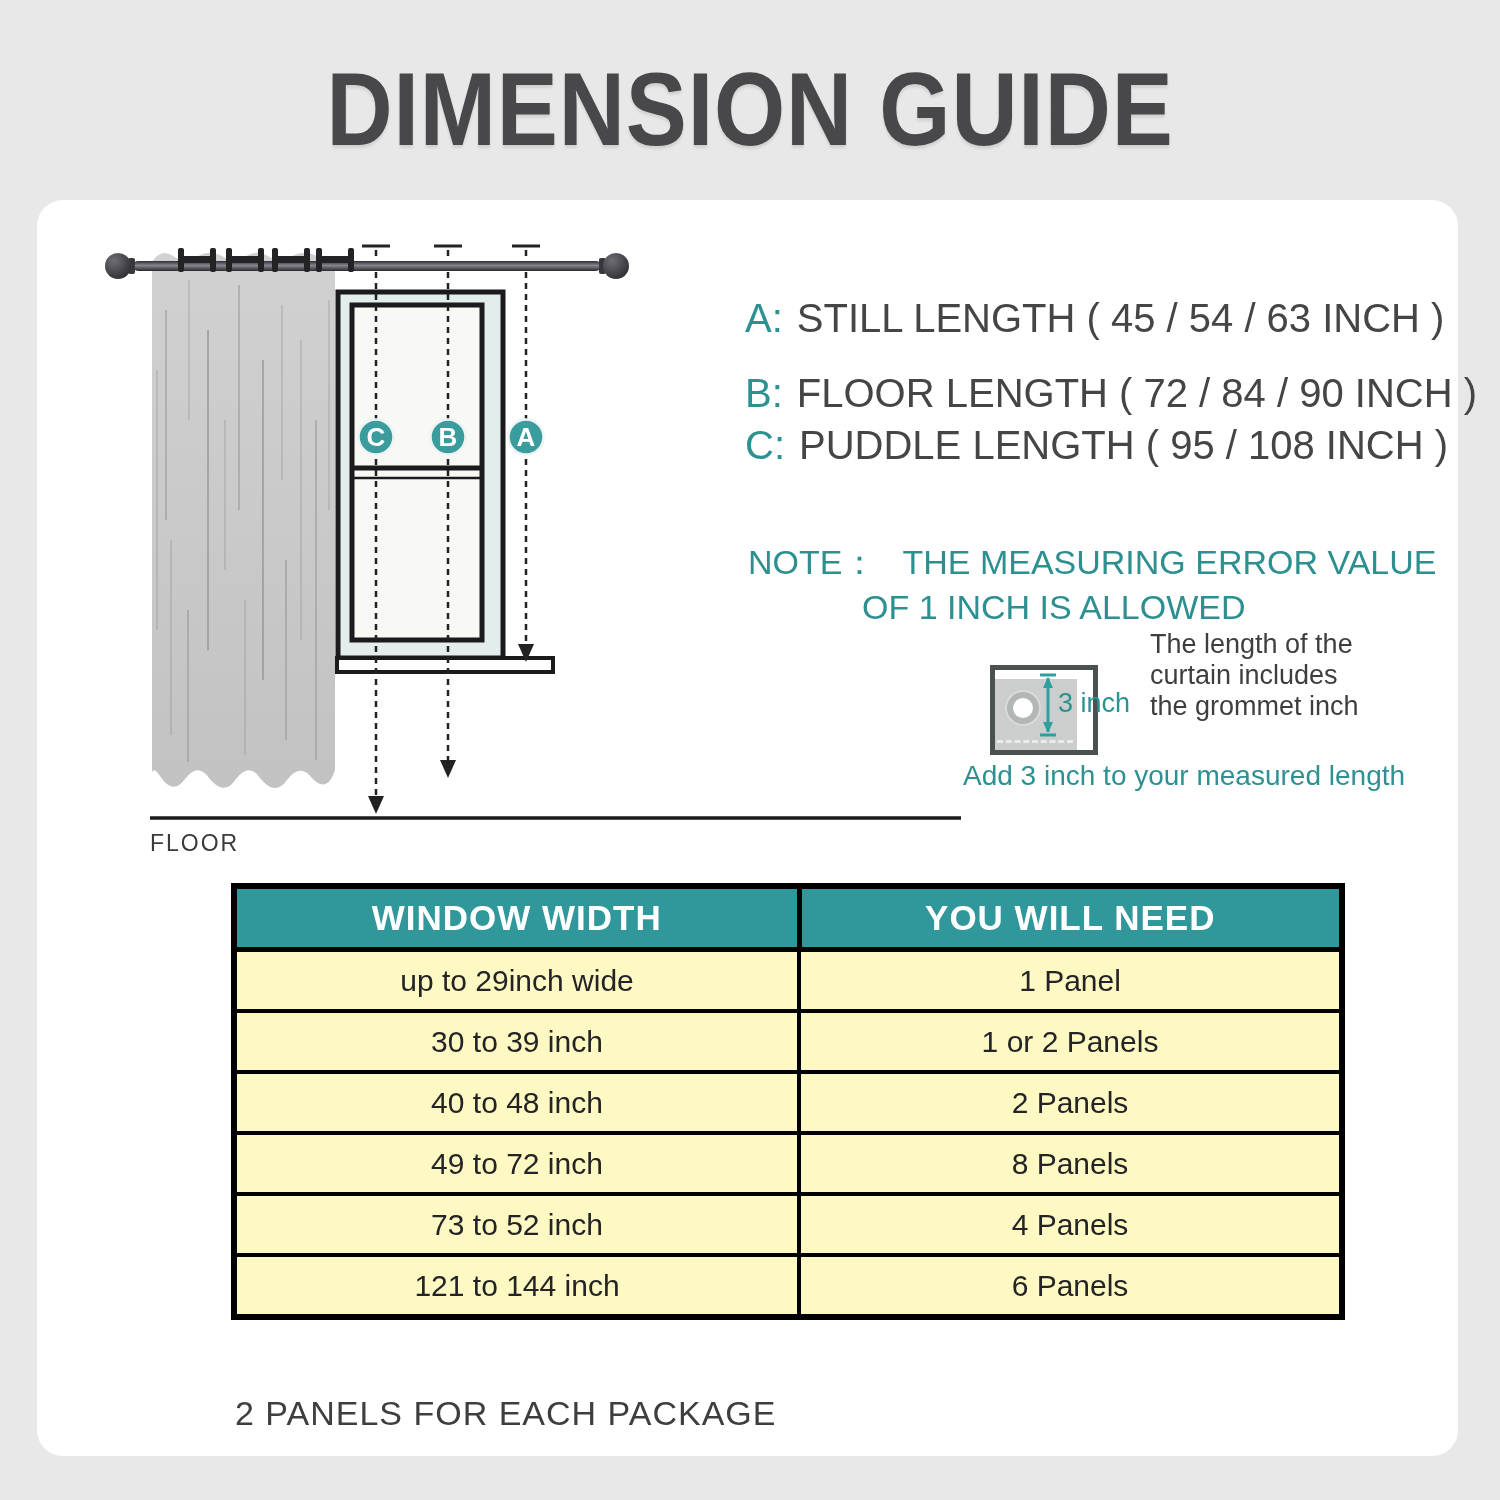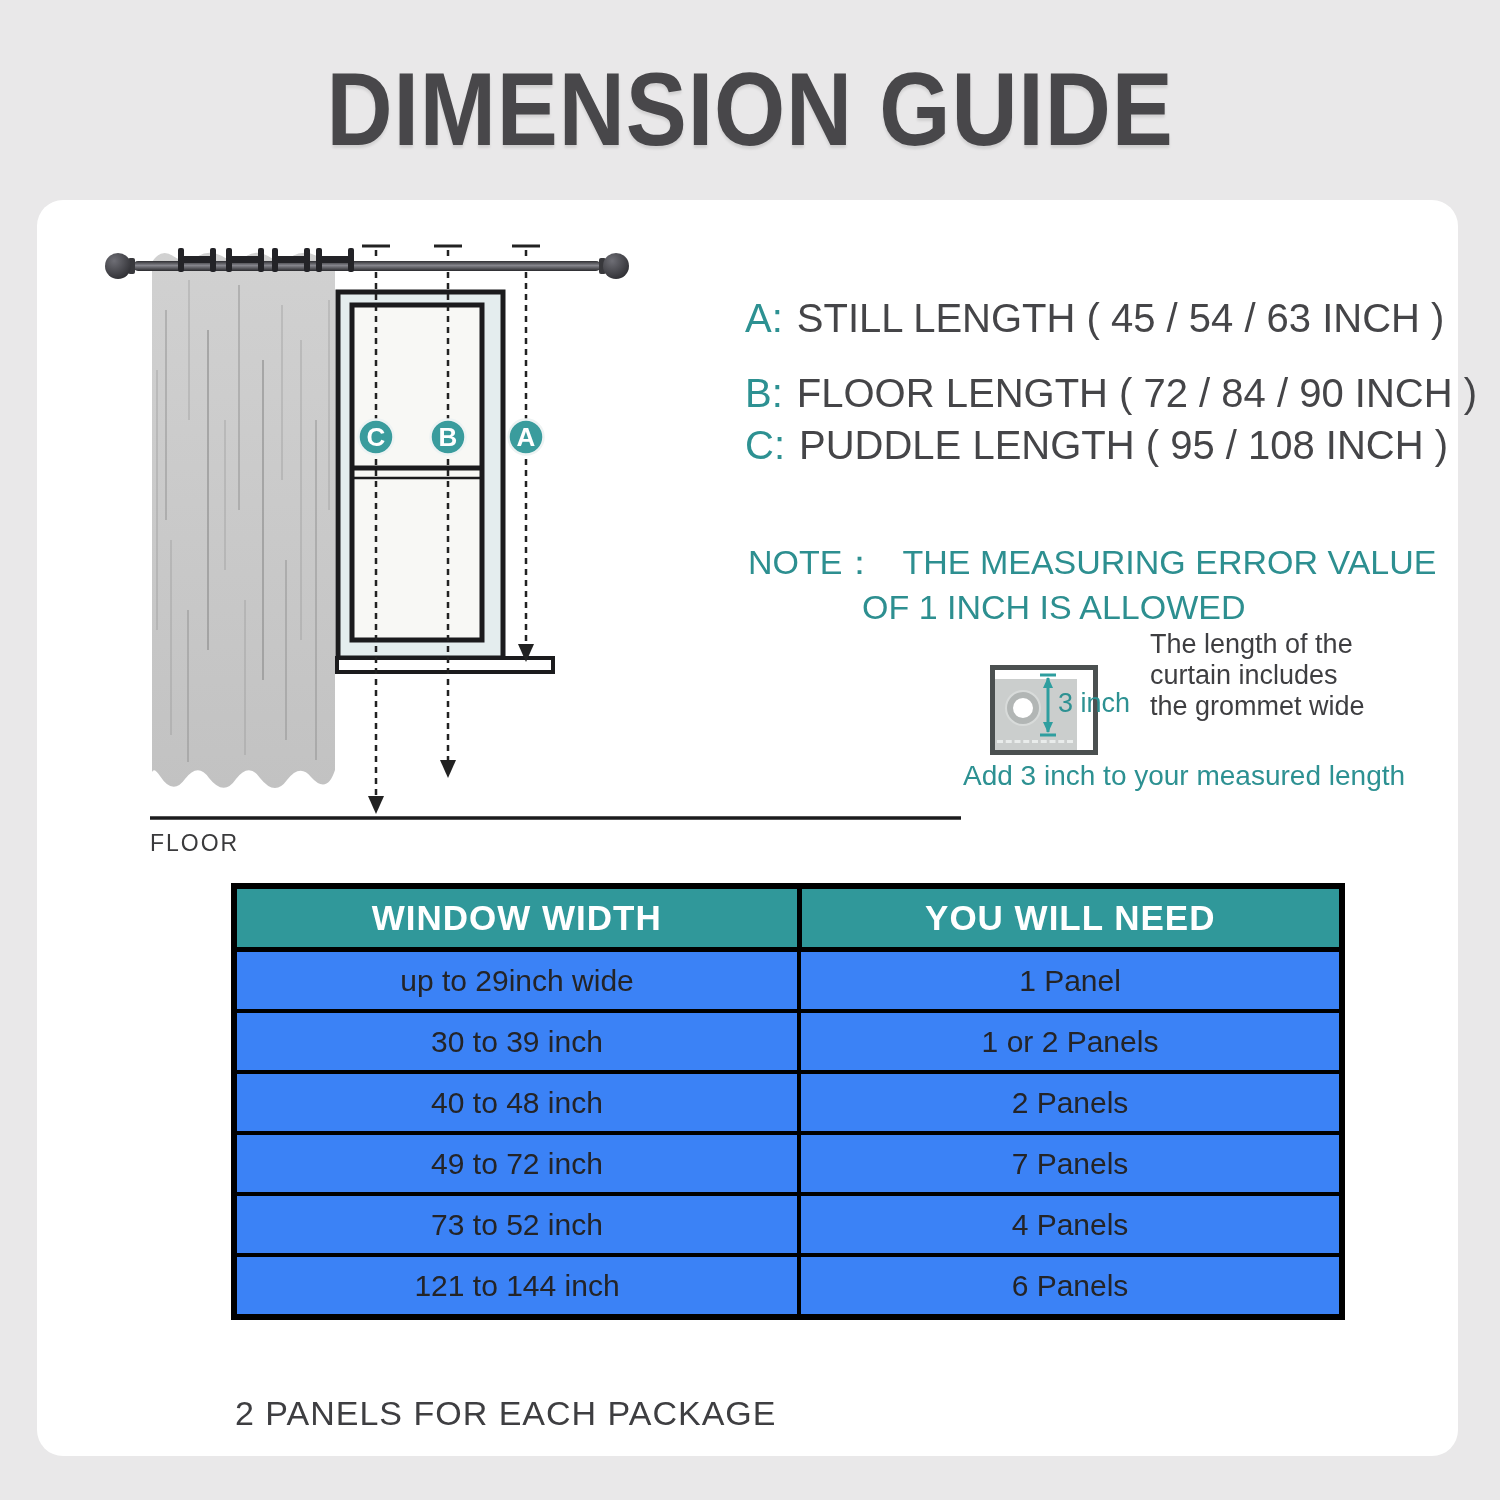--- a/index.html
+++ b/index.html
@@ -39,21 +39,21 @@
     position:absolute;left:231px;top:883px;width:1114px;
     border-collapse:collapse;table-layout:fixed;
     border:6px solid #000;
   }
   .size-table th{
     background:#30989a;color:#fff;font-size:35px;font-weight:bold;
     height:56px;border:5px solid #000;letter-spacing:1px;
   }
   .size-table td{
     font-size:30px;color:#242427;text-align:center;height:55px;
-    background:#3b82f6;border:4px solid #000;
+    background:#fef9c3;border:4px solid #000;
   }
   .size-table col.c1{width:565px;}
   .footer-note{position:absolute;left:235px;top:1394px;font-size:34px;color:#3e3e41;letter-spacing:1px;white-space:nowrap;}
   svg text{font-family:"Liberation Sans", sans-serif;}
 </style>
 </head>
 <body>
 
 <div class="title">DIMENSION GUIDE</div>
 
@@ -187,21 +187,21 @@
   <line x1="2" y1="3" x2="18" y2="3" stroke="#2e9e9f" stroke-width="3"></line>
   <line x1="2" y1="63" x2="18" y2="63" stroke="#2e9e9f" stroke-width="3"></line>
   <line x1="10" y1="6" x2="10" y2="60" stroke="#2e9e9f" stroke-width="3"></line>
   <path d="M10 5 L5 16 L15 16 Z" fill="#2e9e9f"></path>
   <path d="M10 61 L5 50 L15 50 Z" fill="#2e9e9f"></path>
 </svg>
 <div class="measure-label">3 inch</div>
 <div class="grommet-desc">
   <span>The length of the</span>
   <span>curtain includes</span>
-  <span>the grommet wide</span>
+  <span>the grommet inch</span>
 </div>
 <div class="add-note">Add 3 inch to your measured length</div>
 
 <table class="size-table">
   <colgroup>
       <col class="c1">
       <col>
     </colgroup>
   <thead>
     <tr>
@@ -217,21 +217,21 @@
     <tr>
       <td>30 to 39 inch</td>
       <td>1 or 2 Panels</td>
     </tr>
     <tr>
       <td>40 to 48 inch</td>
       <td>2 Panels</td>
     </tr>
     <tr>
       <td>49 to 72 inch</td>
-      <td>7 Panels</td>
+      <td>8 Panels</td>
     </tr>
     <tr>
       <td>73 to 52 inch</td>
       <td>4 Panels</td>
     </tr>
     <tr>
       <td>121 to 144 inch</td>
       <td>6 Panels</td>
     </tr>
   </tbody>

